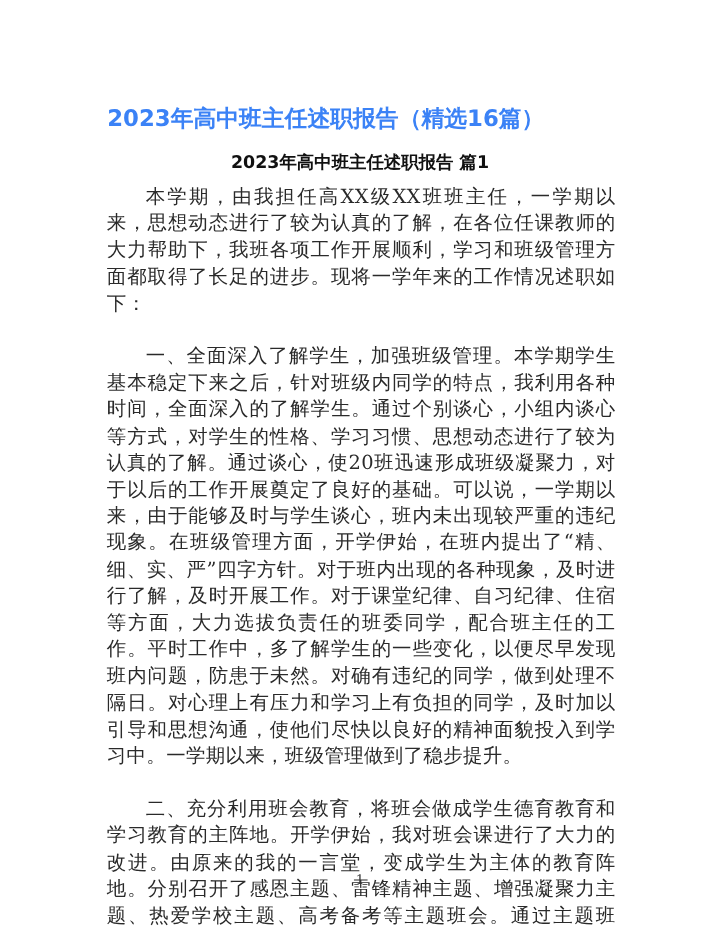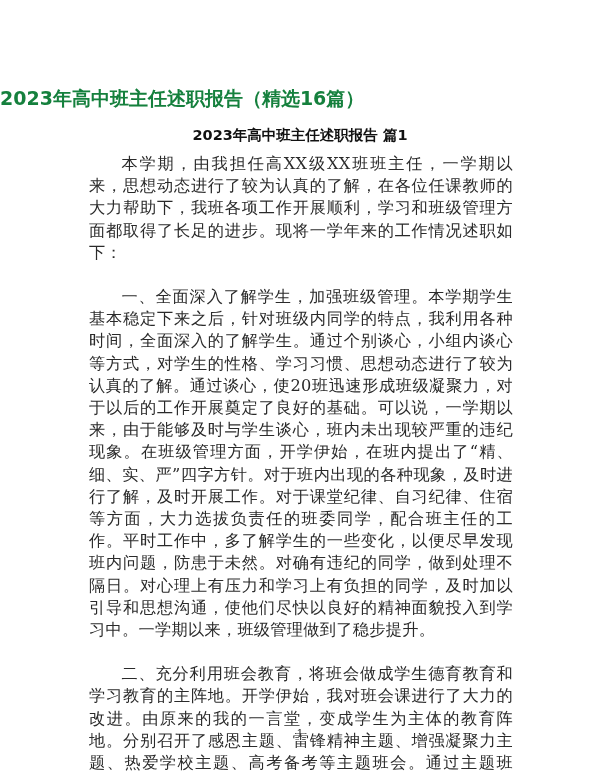--- a/index.html
+++ b/index.html
@@ -1,20 +1,20 @@
 <!DOCTYPE html>
 <html><head>
 <meta charset="utf-8">
 <style>
   html, body { margin: 0; padding: 0; background: #ffffff; }
   body { width: 600px; height: 776px; overflow: hidden; position: relative;
          font-family: "DejaVu Serif", "Liberation Serif", serif; color: #222; }
   .page { position: absolute; left: 0; top: 0; width: 600px; height: 776px; background: #fff; }
-  .title { position: absolute; left: 0; width: 543px; top: 86px; 
-           font-size: 19px; font-weight: bold; color: #15803d; letter-spacing: 0px;
+  .title { position: absolute; left: 0; width: 543px; top: 86px; text-align: center;
+           font-size: 19px; font-weight: bold; color: #3b82f6; letter-spacing: 0px;
            font-family: "DejaVu Sans", "Liberation Sans", sans-serif; }
   .subtitle { position: absolute; left: 0; width: 600px; top: 126px; text-align: center;
               font-size: 14.5px; font-weight: bold; color: #111;
               font-family: "DejaVu Sans", "Liberation Sans", sans-serif; }
   .body { position: absolute; left: 89px; width: 424px; top: 153px; }
   .para { font-size: 16.2px; line-height: 22.2px; text-indent: 2em; margin: 0 0 22px 0;
           text-align: justify; color: #2a2a2a; letter-spacing: 0.3px; word-break: break-all; }
   .para.p2 { margin-bottom: 23px; }
   .pagenum { position: absolute; left: 0; width: 600px; top: 727px; text-align: center;
              font-size: 11px; color: #333; }

